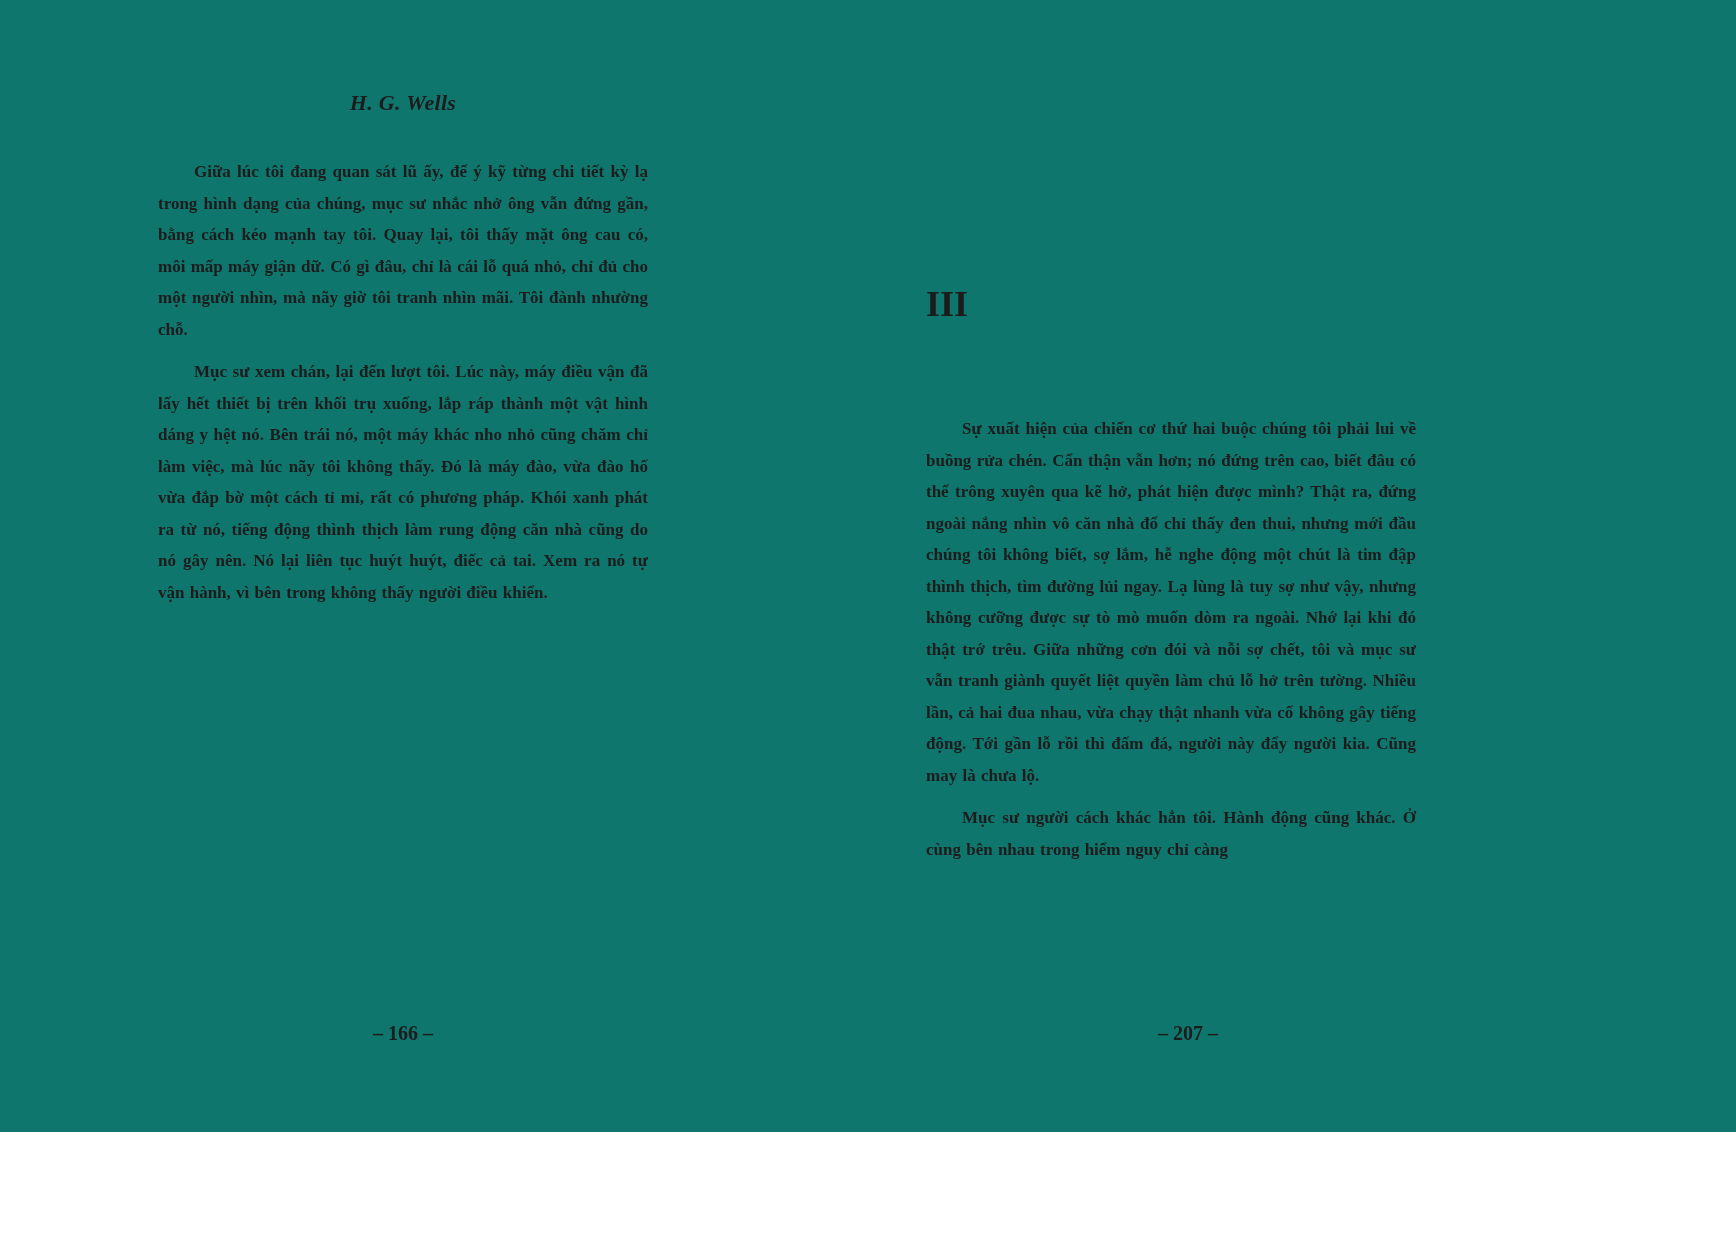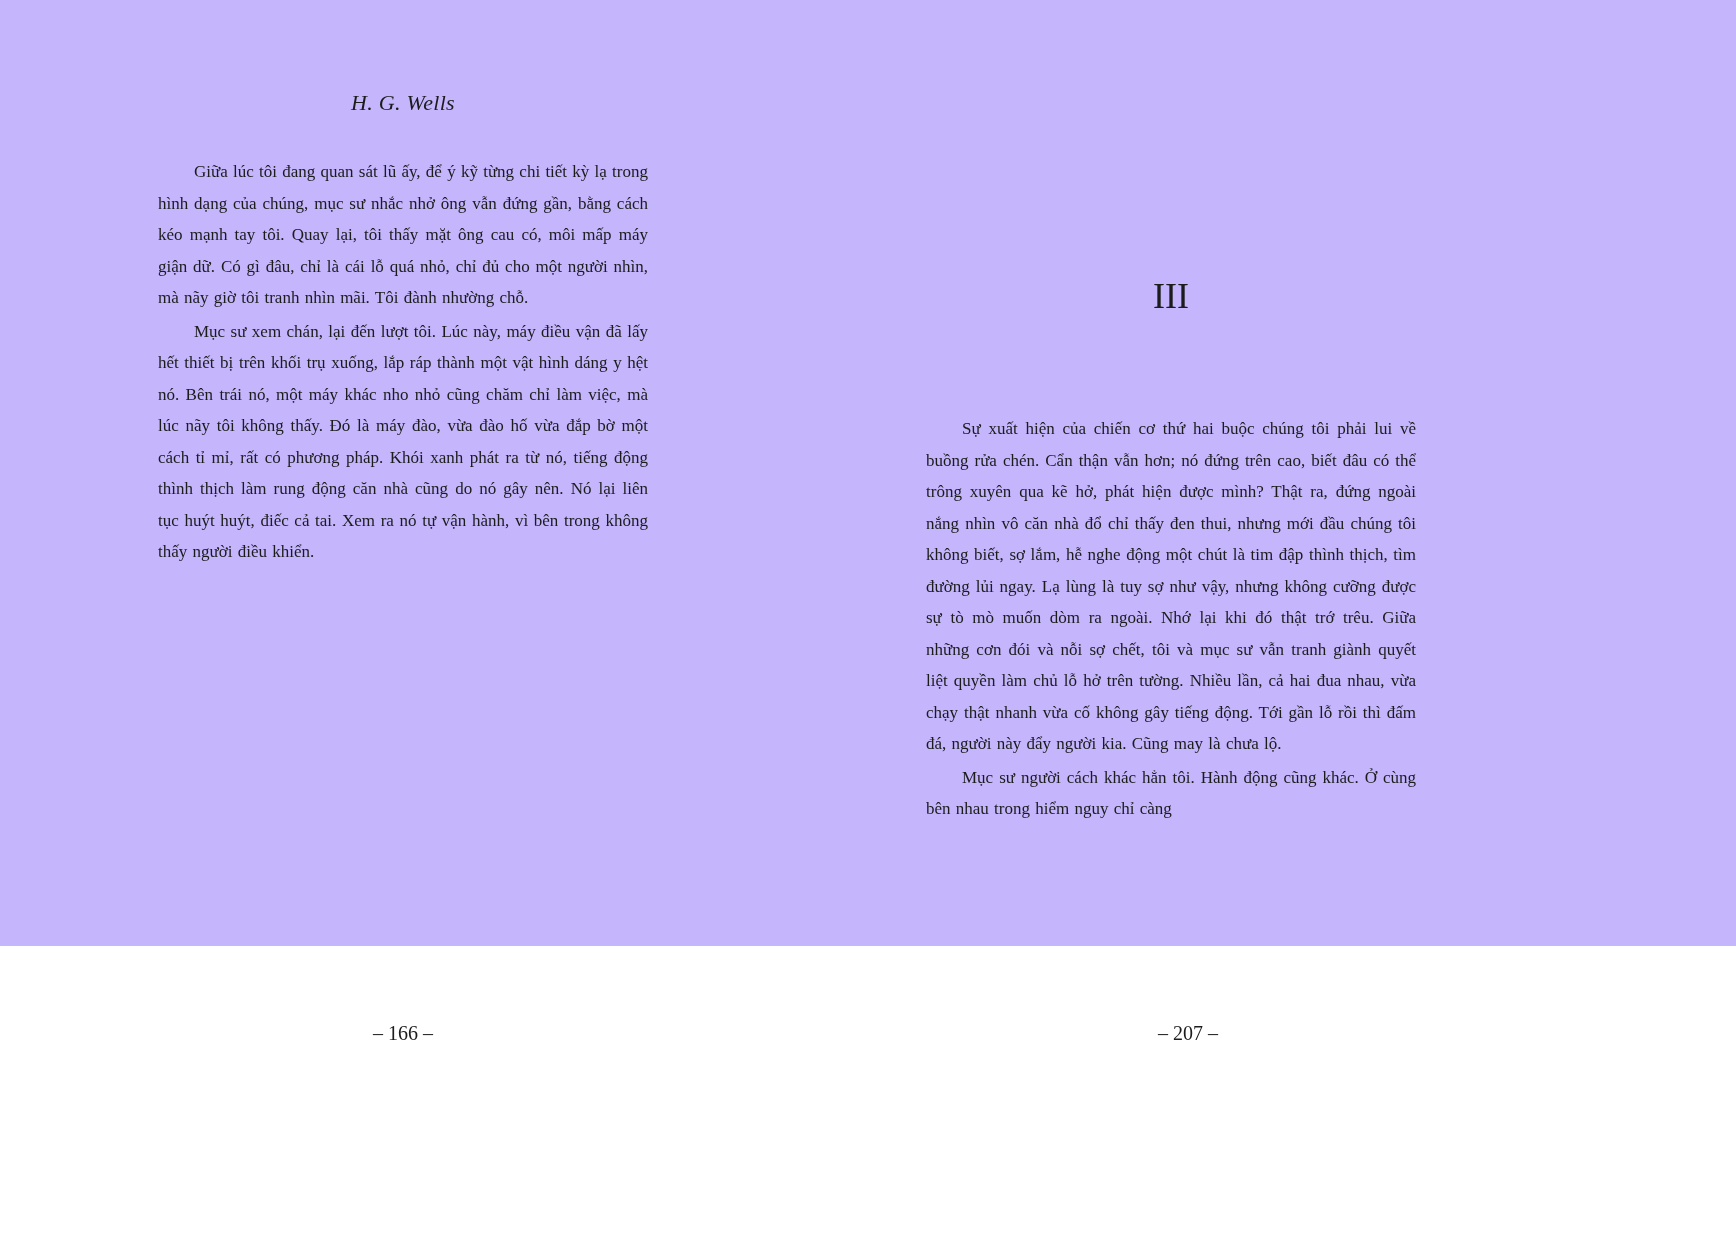--- a/index.html
+++ b/index.html
@@ -7,22 +7,23 @@
     width: 1736px;
     height: 1234px;
     background: #ffffff;
     font-family: "Liberation Serif", serif;
     color: #1c1c1c;
   }
   .spread {
     position: relative;
     display: flex;
     width: 1736px;
-    height: 946px;
-    background: #c4b5fd;
+    height: 1132px;
+    background: #0f766e;
+    font-weight: bold;
   }
   .page {
     position: relative;
     width: 868px;
     height: 1234px;
   }
   .col {
     position: absolute;
     width: 490px;
   }
@@ -37,28 +38,27 @@
     margin-bottom: 40px;
   }
 
   .body-text p {
     font-size: 17px;
     line-height: 31.5px;
     text-align: justify;
     text-indent: 36px;
     word-spacing: 1px;
   }
-  .body-text p + p { margin-top: 2px; }
+  .body-text p + p { margin-top: 11px; }
 
   .left-main  { top: 90px; }
   .right-main { top: 413px; }
 
   .chapter-head {
-    top: 276px;
-    text-align: center;
+    top: 284px;
   }
   .chapter-number {
     font-size: 36px;
     line-height: 40px;
   }
   .chapter-title {
     font-size: 29px;
     line-height: 34px;
     margin-top: 20px;
   }

